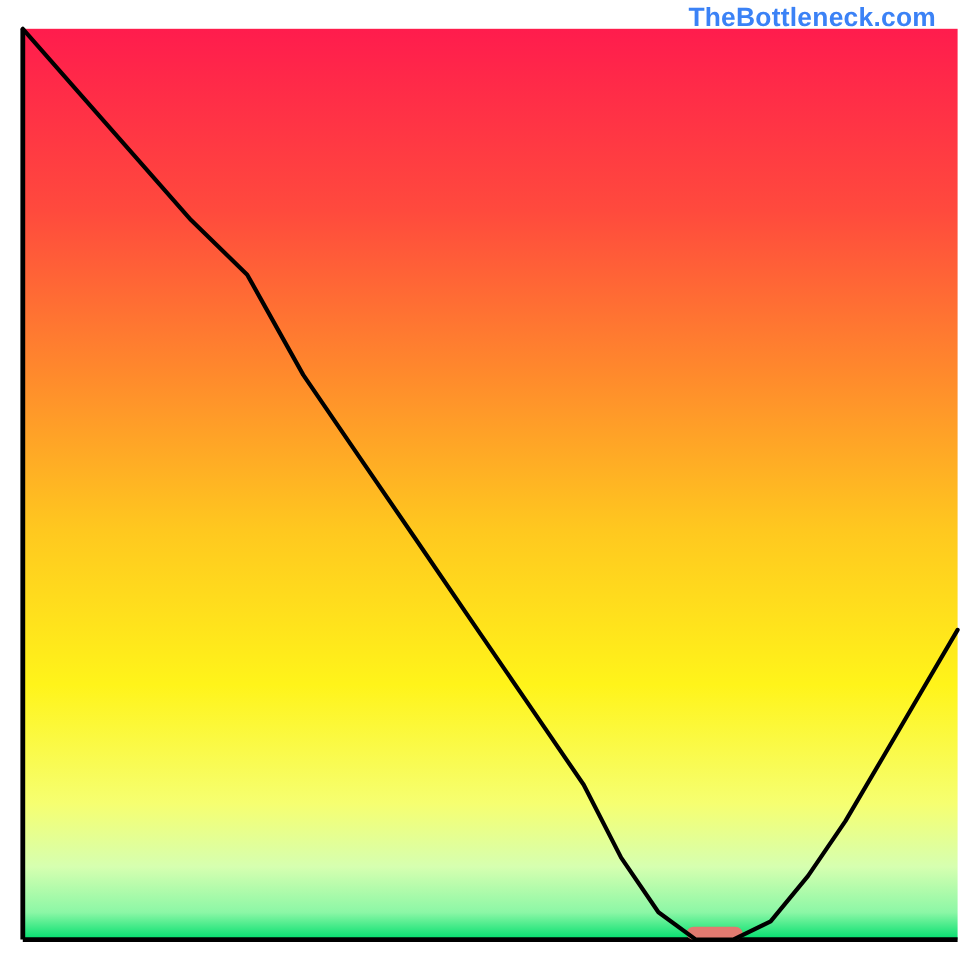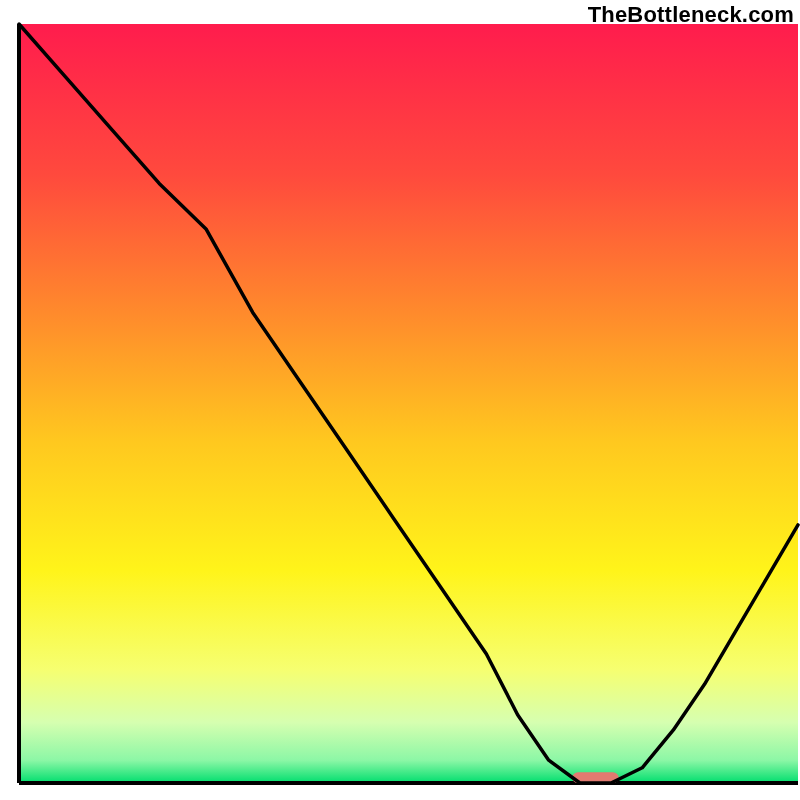--- a/index.html
+++ b/index.html
@@ -12,24 +12,24 @@
     overflow: hidden;
   }
   .container {
     position: relative;
     width: 800px;
     height: 800px;
   }
   .watermark {
     position: absolute;
     top: 2px;
-    right: 6px;
+    right: 20px;
     font-size: 22px;
     font-weight: 600;
-    color: #000000;
+    color: #3b82f6;
     letter-spacing: 0.2px;
     z-index: 20;
     margin-left: 31px;
   }
   svg.plot {
     position: absolute;
     top: 0;
     left: 0;
     width: 800px;
     height: 800px;

